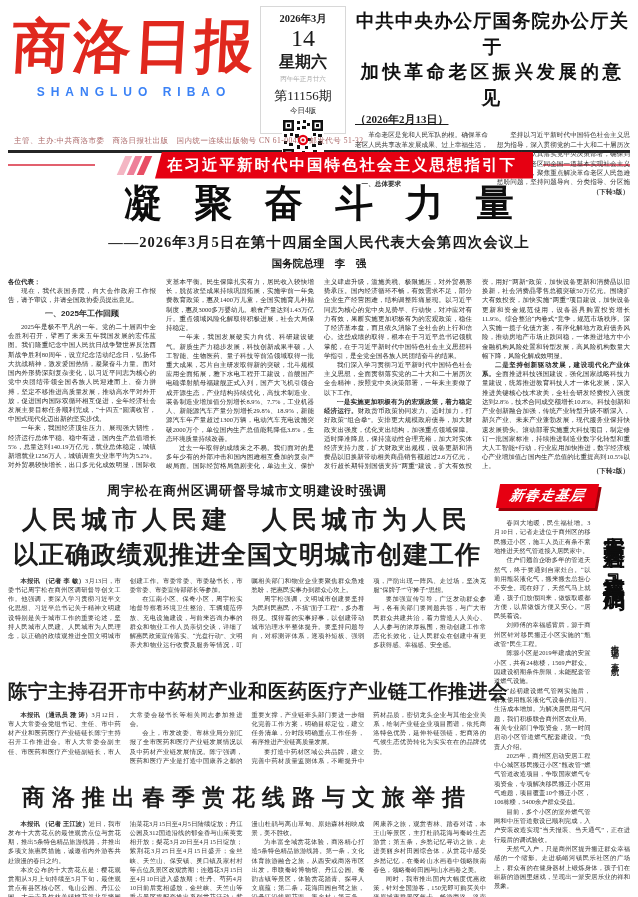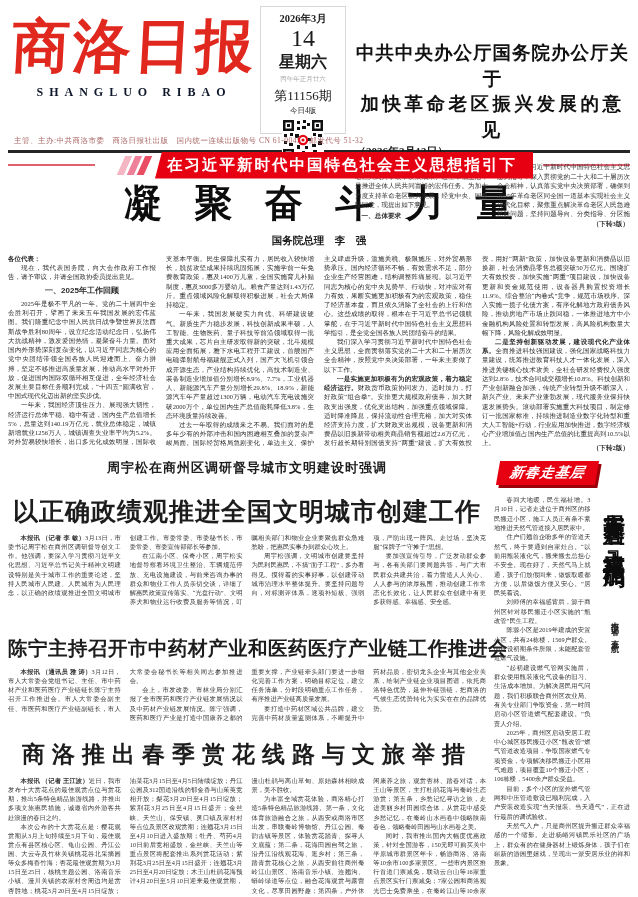--- a/index.html
+++ b/index.html
@@ -13,41 +13,41 @@
 
   
   .header { display:flex; height:142px; position:relative; }
   .masthead { width:252px; position:relative; text-align:center; }
   .masthead-title {
     font-family:"DejaVu Serif",serif; font-weight:bold;
     font-size:58px; line-height:1.12; letter-spacing:3px;
     color:#e0281e; transform:skewX(-3deg); white-space:nowrap; margin-top:8px;
   }
   .masthead-pinyin {
-    color:#0f172a; font-weight:bold; font-size:12px; letter-spacing:6px;
-    font-family:Liberation Serif, serif; margin-top:6px;
+    color:#3b82f6; font-weight:bold; font-size:12px; letter-spacing:6px;
+    font-family:Liberation Sans, sans-serif; margin-top:6px;
   }
   .masthead-footer {
     position:absolute; left:6px; bottom:2px; width:345px; white-space:nowrap;
     font-size:7.5px; color:#a66; text-align:left; letter-spacing:0.5px;
   }
   .datebox {
     width:86px; border:1px solid #d8d8d8; padding:5px 3px 3px 3px;
     text-align:center; align-self:flex-start; height:128px;
   }
   .datebox .d-month { font-size:10.5px; font-weight:bold; }
   .datebox .d-day  { font-size:24px; font-weight:normal; line-height:1.05; }
   .datebox .d-week { font-size:16px; font-weight:bold; margin-top:1px;}
   .datebox .d-lunar{ font-size:6.5px; color:#aaa; margin-top:2px; }
   .datebox .d-issue{ font-size:13px; margin-top:3px; }
   .datebox .d-pages{ font-size:7.5px; margin-top:1px; }
   .datebox .qr { margin-top:3px; }
   .datebox .qr-caption { font-size:5.8px; color:#d6342c; margin-top:1px; white-space:nowrap; }
 
-  .top-article { flex:1; padding-left:9px; padding-top:2px;margin-top:32px; }
+  .top-article { flex:1; padding-left:9px; padding-top:2px; }
   .top-headline {
     font-family:"Liberation Sans","DejaVu Sans",sans-serif; font-weight:900;
     font-size:18.5px; line-height:1.38; text-align:center; letter-spacing:1px;
     color:#111;
   }
   .top-headline .l2 { letter-spacing:3.5px; display:block; }
   .top-dateline { text-align:left; font-weight:bold; font-size:11px; margin:2px 0 3px 0;text-decoration:underline; }
   .top-body {
     column-count:2; column-gap:9px; height:66px; overflow:hidden;
     font-size:6.6px; line-height:1.44; text-align:justify; color:#333;
@@ -100,21 +100,21 @@
   .lower-left { width:478px; }
   .sidebar { width:144px; margin-left:8px; position:relative; }
 
   .kicker { text-align:center; font-weight:bold; font-size:13px; letter-spacing:1px; }
   .sec2-h1 {
     font-family:"Liberation Sans",sans-serif; font-weight:900; font-size:25px;
     text-align:center; letter-spacing:5px; margin-top:3px; white-space:nowrap;
   }
   .sec2-h2 {
     font-family:"Liberation Sans",sans-serif; font-weight:900; font-size:25px;
-    text-align:center; letter-spacing:1px; margin-top:18px; white-space:nowrap;
+    text-align:center; letter-spacing:1px; margin-top:2px; white-space:nowrap;
   }
   .cols4 {
     column-count:4; column-gap:9px; overflow:hidden;
     font-size:6.3px; line-height:1.45; text-align:justify; color:#333;
   }
   .cols4 p { text-indent:2em; }
   .sec2-body { height:92px; margin-top:5px; }
   .sec3-h {
     font-family:"Liberation Sans",sans-serif; font-weight:900; font-size:19.5px;
     text-align:center; letter-spacing:0.5px; margin-top:10px; white-space:nowrap;
@@ -229,20 +229,21 @@
       <div class="slash s1"></div>
         <div class="slash s2"></div>
         <div class="slash s3"></div>
     </div>
     <div class="banner-box">在习近平新时代中国特色社会主义思想指引下</div>
     <div class="rule right"></div>
   </div>
 
   <div class="report-head">
     <div class="report-title">凝聚奋斗力量</div>
+    <div class="report-subtitle">——2026年3月5日在第十四届全国人民代表大会第四次会议上</div>
     <div class="report-byline">国务院总理　李　强</div>
   </div>
   <div class="report-body">
     <p class="salute">各位代表：</p>
     <p>现在，我代表国务院，向大会作政府工作报告，请予审议，并请全国政协委员提出意见。</p>
     <p class="report-h2">一、2025年工作回顾</p>
     <p>2025年是极不平凡的一年。党的二十届四中全会胜利召开，擘画了未来五年我国发展的宏伟蓝图。我们隆重纪念中国人民抗日战争暨世界反法西斯战争胜利80周年，设立纪念活动纪念日，弘扬伟大抗战精神，激发爱国热情，凝聚奋斗力量。面对国内外形势深刻复杂变化，以习近平同志为核心的党中央团结带领全国各族人民迎难而上、奋力拼搏，坚定不移推进高质量发展，推动高水平对外开放，促进国内国际双循环相互促进，全年经济社会发展主要目标任务顺利完成，“十四五”圆满收官，中国式现代化迈出新的坚实步伐。</p>
     <p>一年来，我国经济顶住压力、展现强大韧性，经济运行总体平稳、稳中有进，国内生产总值增长5%，总量达到140.19万亿元，就业总体稳定，城镇新增就业1256万人，城镇调查失业率平均为5.2%。对外贸易较快增长，出口多元化成效明显，国际收支基本平衡。民生保障扎实有力，居民收入较快增长，脱贫攻坚成果持续巩固拓展，实施学前一年免费教育政策，惠及1400万儿童，全国实施育儿补贴制度，惠及3000多万婴幼儿。粮食产量达到1.43万亿斤。重点领域风险化解取得积极进展，社会大局保持稳定。</p>
     <p>一年来，我国发展硬实力向优、科研建设硬气。新质生产力稳步发展，科技创新成果丰硕，人工智能、生物医药、量子科技等前沿领域取得一批重大成果，芯片自主研发取得新的突破，北斗规模应用全面拓展，雅下水电工程开工建设，首艘国产电磁弹射航母福建舰正式入列，国产大飞机引领合成开源生态，产业结构持续优化，高技术制造业、装备制造业增加值分别增长8.9%、7.7%，工业机器人、新能源汽车产量分别增长29.8%、18.9%，新能源汽车年产量超过1300万辆，电动汽车充电设施突破2000万个，单位国内生产总值能耗降低3.8%，生态环境质量持续改善。</p>
     <p>过去一年取得的成绩来之不易。我们面对的是多年少有的外部冲击和国内困难相互叠加的复杂严峻局面。国际经贸格局急剧变化，单边主义、保护主义肆虐升级，滥施关税、极限施压，对外贸易形势承压。国内经济循环不畅，有效需求不足，部分企业生产经营困难，结构调整阵痛显现。以习近平同志为核心的党中央见势早、行动快，对冲应对有力有效，果断实施更加积极有为的宏观政策，稳住了经济基本盘，而且依久消除了全社会的上行和信心。这些成绩的取得，根本在于习近平总书记领航掌舵，在于习近平新时代中国特色社会主义思想科学指引，是全党全国各族人民团结奋斗的结果。</p>
@@ -251,20 +252,21 @@
     <p><span class="lead">二是坚持创新驱动发展，建设现代化产业体系。</span><span>全面推进科技强国建设，强化国家战略科技力量建设，统筹推进教育科技人才一体化发展，深入推进关键核心技术攻关，全社会研发经费投入强度达到2.8%，技术合同成交额增长10.8%。科技创新和产业创新融合加强，传统产业转型升级不断深入，新兴产业、未来产业蓬勃发展，现代服务业保持快速发展势头。滚动部署实施重大科技项目，制定修订一批国家标准，持续推进制造业数字化转型和重大人工智能+行动，行业应用加快推进，数字经济核心产业增加值占国内生产总值的比重提高到10.5%以上。</span></p>
 
     <span class="cont-mark">（下转2版）</span>
   </div>
 
   <div class="lower">
     <div class="lower-left">
 
       <div>
         <div class="kicker">周宇松在商州区调研督导城市文明建设时强调</div>
+        <div class="sec2-h1">人民城市人民建　人民城市为人民</div>
         <div class="sec2-h2">以正确政绩观推进全国文明城市创建工作</div>
         <div class="cols4 sec2-body">
           <p><span class="lead">本报讯 （记者 李 敏）</span><span>3月13日，市委书记周宇松在商州区调研督导创文工作。他强调，要深入学习贯彻习近平文化思想、习近平总书记关于精神文明建设特别是关于城市工作的重要论述，坚持人民城市人民建、人民城市为人民理念，以正确的政绩观推进全国文明城市创建工作。市委常委、市委秘书长，市委常委、市委宣传部部长等参加。</span></p>
           <p>在江南小区、保奇小区，周宇松实地督导察看环境卫生整治、车辆规范停放、充电设施建设，与前来咨询办事的群众和物业工作人员亲切交谈，详细了解惠民政策宣传落实、“光盘行动”、文明养犬和物业运行收费及服务等情况，叮嘱相关部门和物业企业要聚焦群众急难愁盼，把惠民实事办到群众心坎上。</p>
           <p>周宇松强调，文明城市创建要坚持为民利民惠民，不搞“面子工程”，多办看得见、摸得着的实事好事，以创建带动城市治理水平整体提升。要坚持问题导向，对标测评体系，逐项补短板、强弱项，严防出现一阵风、走过场，坚决克服“保牌子”“守摊子”思想。</p>
           <p>要加强宣传引导，广泛发动群众参与，各有关部门要同题共答，与广大市民群众共建共治，着力营造人人关心、人人参与的浓厚氛围，推动创建工作常态化长效化，让人民群众在创建中有更多获得感、幸福感、安全感。</p>
         </div>
       </div>
 
       <div>

